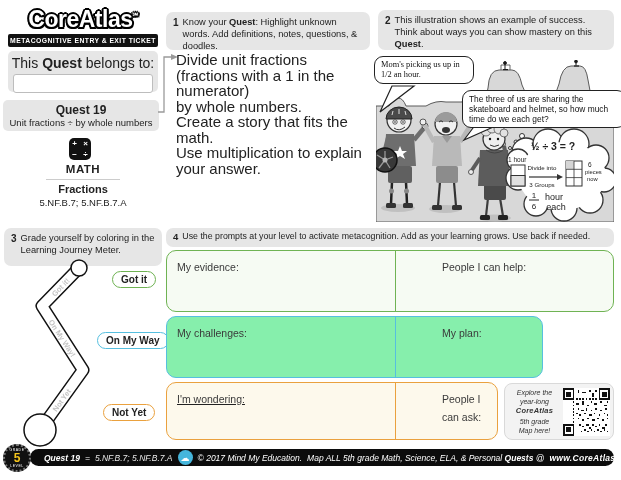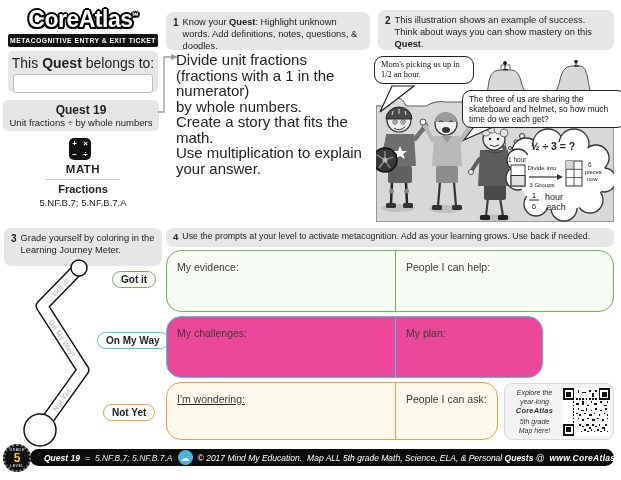--- a/index.html
+++ b/index.html
@@ -12,21 +12,21 @@
   .banner{background:#111;color:#fff;font-size:6.8px;font-weight:bold;letter-spacing:0.45px;
     text-align:center;line-height:13px;border-radius:2px;}
   .gray-panel{background:#e6e6e6;border-radius:5px;box-sizing:border-box;}
   .step-box{position:absolute;background:#e6e6e6;border-radius:7px;padding:4px 7px;
     display:flex;gap:4px;box-sizing:border-box;}
   .step-num{font-weight:bold;font-size:10px;line-height:1.3;}
   .step-text{font-size:9.3px;line-height:1.3;}
   .desc-line{font-size:15px;line-height:15.5px;color:#222;}
   .speech{position:absolute;background:#fff;border:1.4px solid #222;border-radius:9px;
     padding:3px 6px;font-size:8.4px;line-height:1.2;color:#111;z-index:5;}
-  .prompt-box{position:absolute;display:flex;box-sizing:border-box;border-radius:15px;}
+  .prompt-box{position:absolute;display:flex;box-sizing:border-box;border-radius:10px;gap:36px;}
   .prompt-cell-l{width:229px;box-sizing:border-box;padding:6px 10px;}
   .prompt-cell-r{flex:1;box-sizing:border-box;padding:6px 10px;}
   .prompt-label{font-size:10.5px;color:#3a3a3a;}
   .level-pill{position:absolute;background:#fff;border-radius:12px;font-weight:bold;
     font-size:10px;padding:2px 8px;color:#222;white-space:nowrap;}
   .footer-bar{position:absolute;left:30px;top:449px;width:584px;height:17px;background:#0c0c0c;
     border-radius:9px;display:flex;align-items:center;gap:5px;color:#fff;font-style:italic;
     font-size:8.5px;padding:0 8px 0 14px;box-sizing:border-box;white-space:nowrap;}
   .badge{position:absolute;left:3px;top:444px;width:28px;height:28px;background:#111;
     border:2px dotted #777;border-radius:50%;box-sizing:border-box;display:flex;flex-direction:column;
@@ -266,21 +266,21 @@
 
   <div class="prompt-box" style="left:166px;top:250px;width:448px;height:62px;border:1.6px solid #6fb353;background:#f6fbf3;">
     <div class="prompt-cell-l" style="border-right:1px solid #6fb353;">
       <span class="prompt-label">My evidence:</span>
     </div>
     <div class="prompt-cell-r">
       <span class="prompt-label">People I can help:</span>
     </div>
   </div>
 
-  <div class="prompt-box" style="left:166px;top:316px;width:377px;height:62px;border:1.6px solid #56bfdf;background:#ec4899;">
+  <div class="prompt-box" style="left:166px;top:316px;width:377px;height:62px;border:1.6px solid #56bfdf;background:#86efac;">
     <div class="prompt-cell-l" style="border-right:1px solid #56bfdf;">
       <span class="prompt-label">My challenges:</span>
     </div>
     <div class="prompt-cell-r">
       <span class="prompt-label">My plan:</span>
     </div>
   </div>
 
   <div class="prompt-box" style="left:166px;top:382px;width:332px;height:58px;border:1.6px solid #eaa13e;background:#fdf9ec;">
     <div class="prompt-cell-l" style="border-right:1px solid #eaa13e;text-decoration:underline;">

